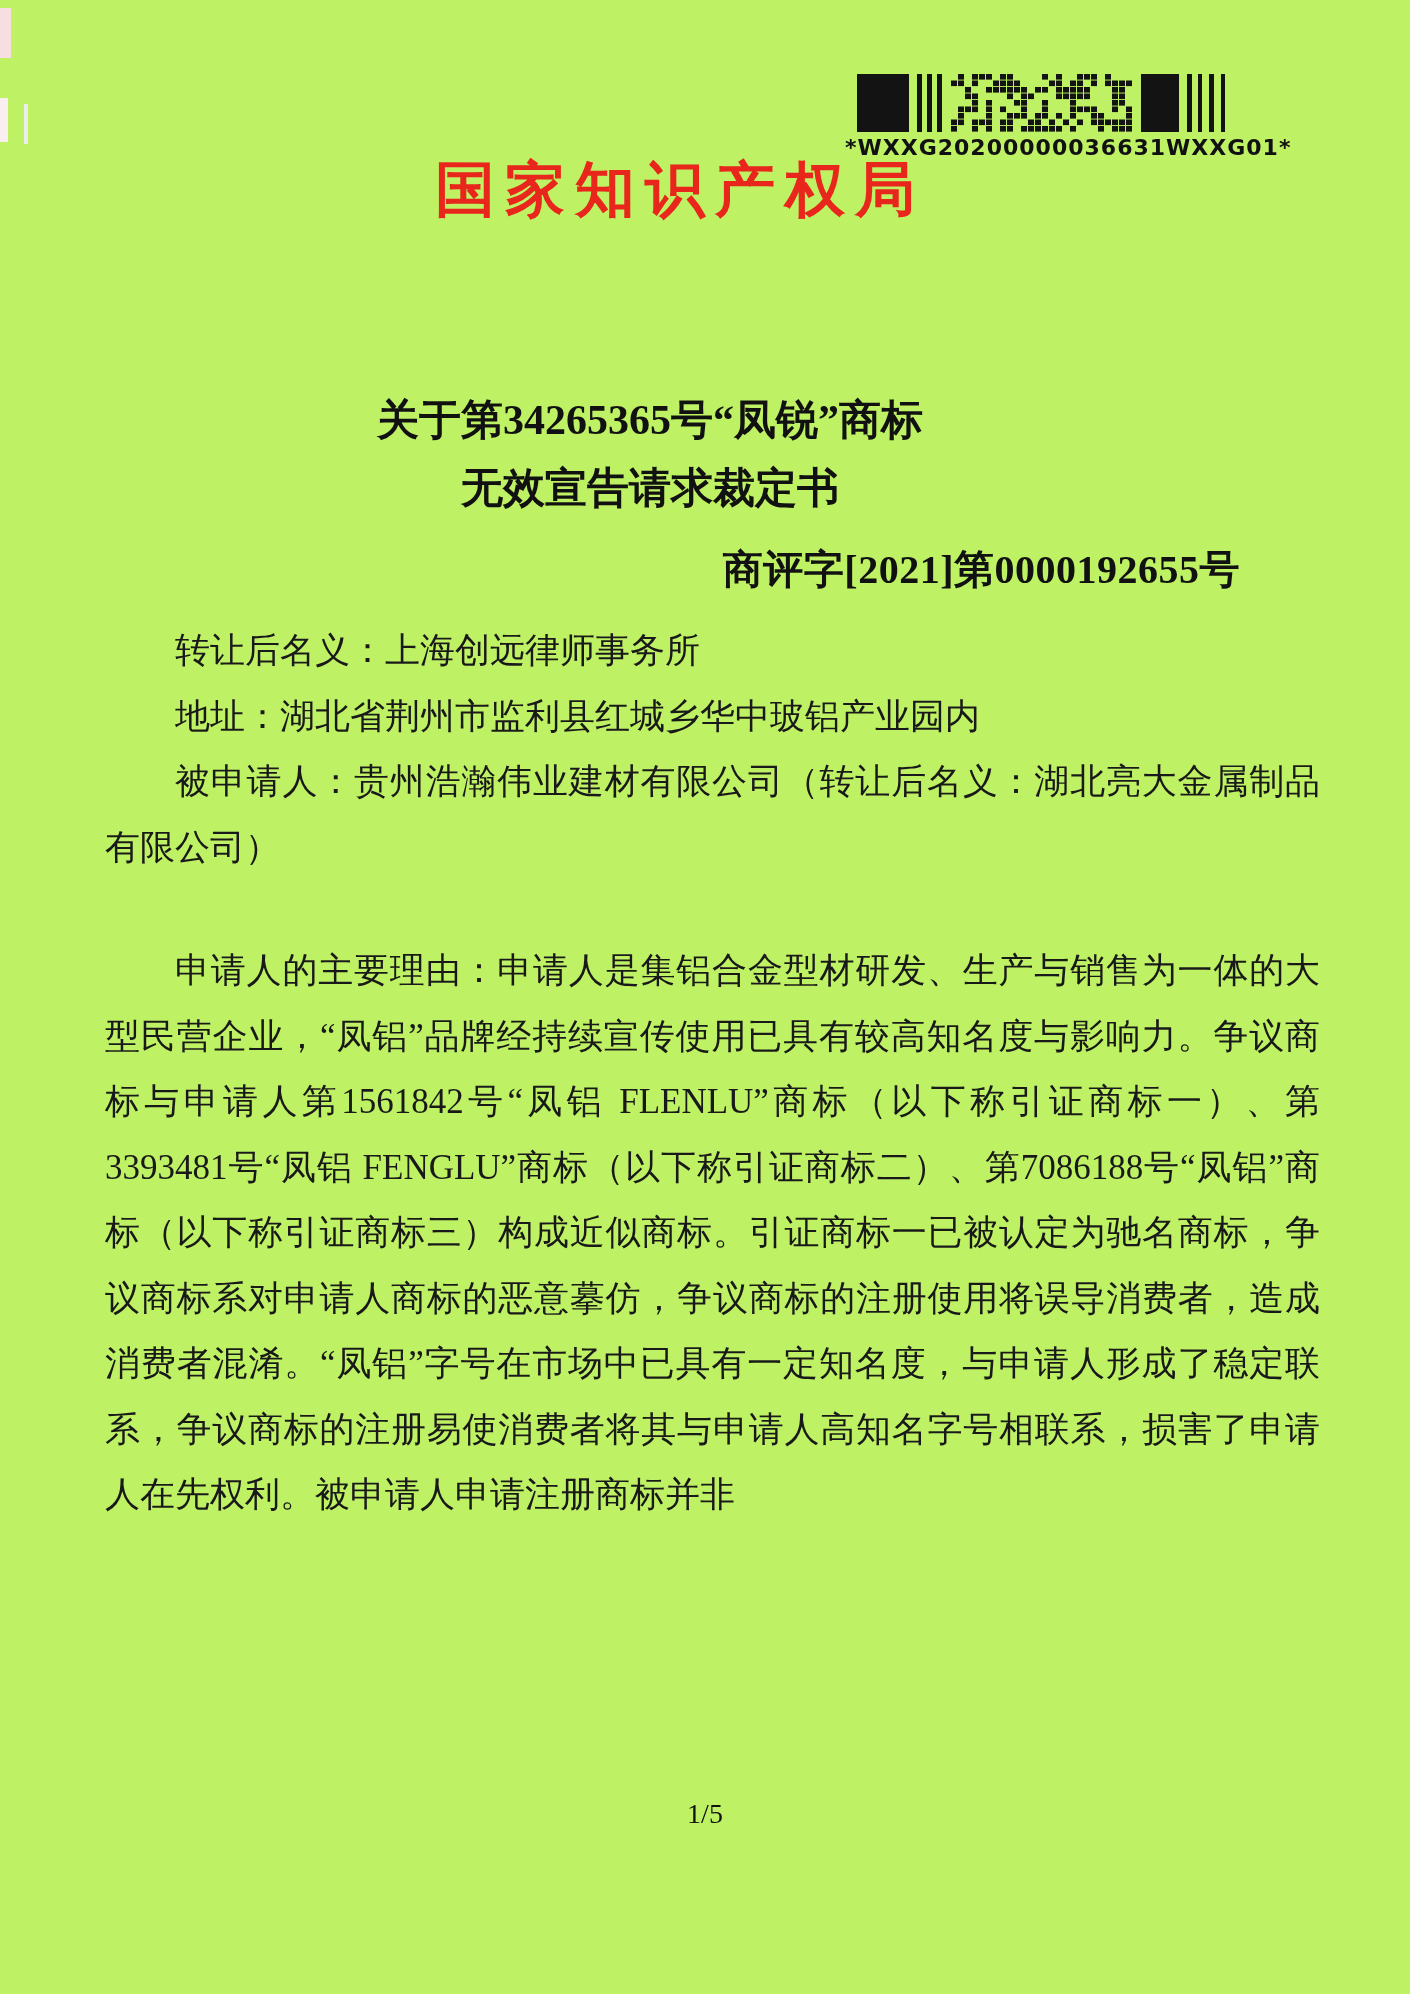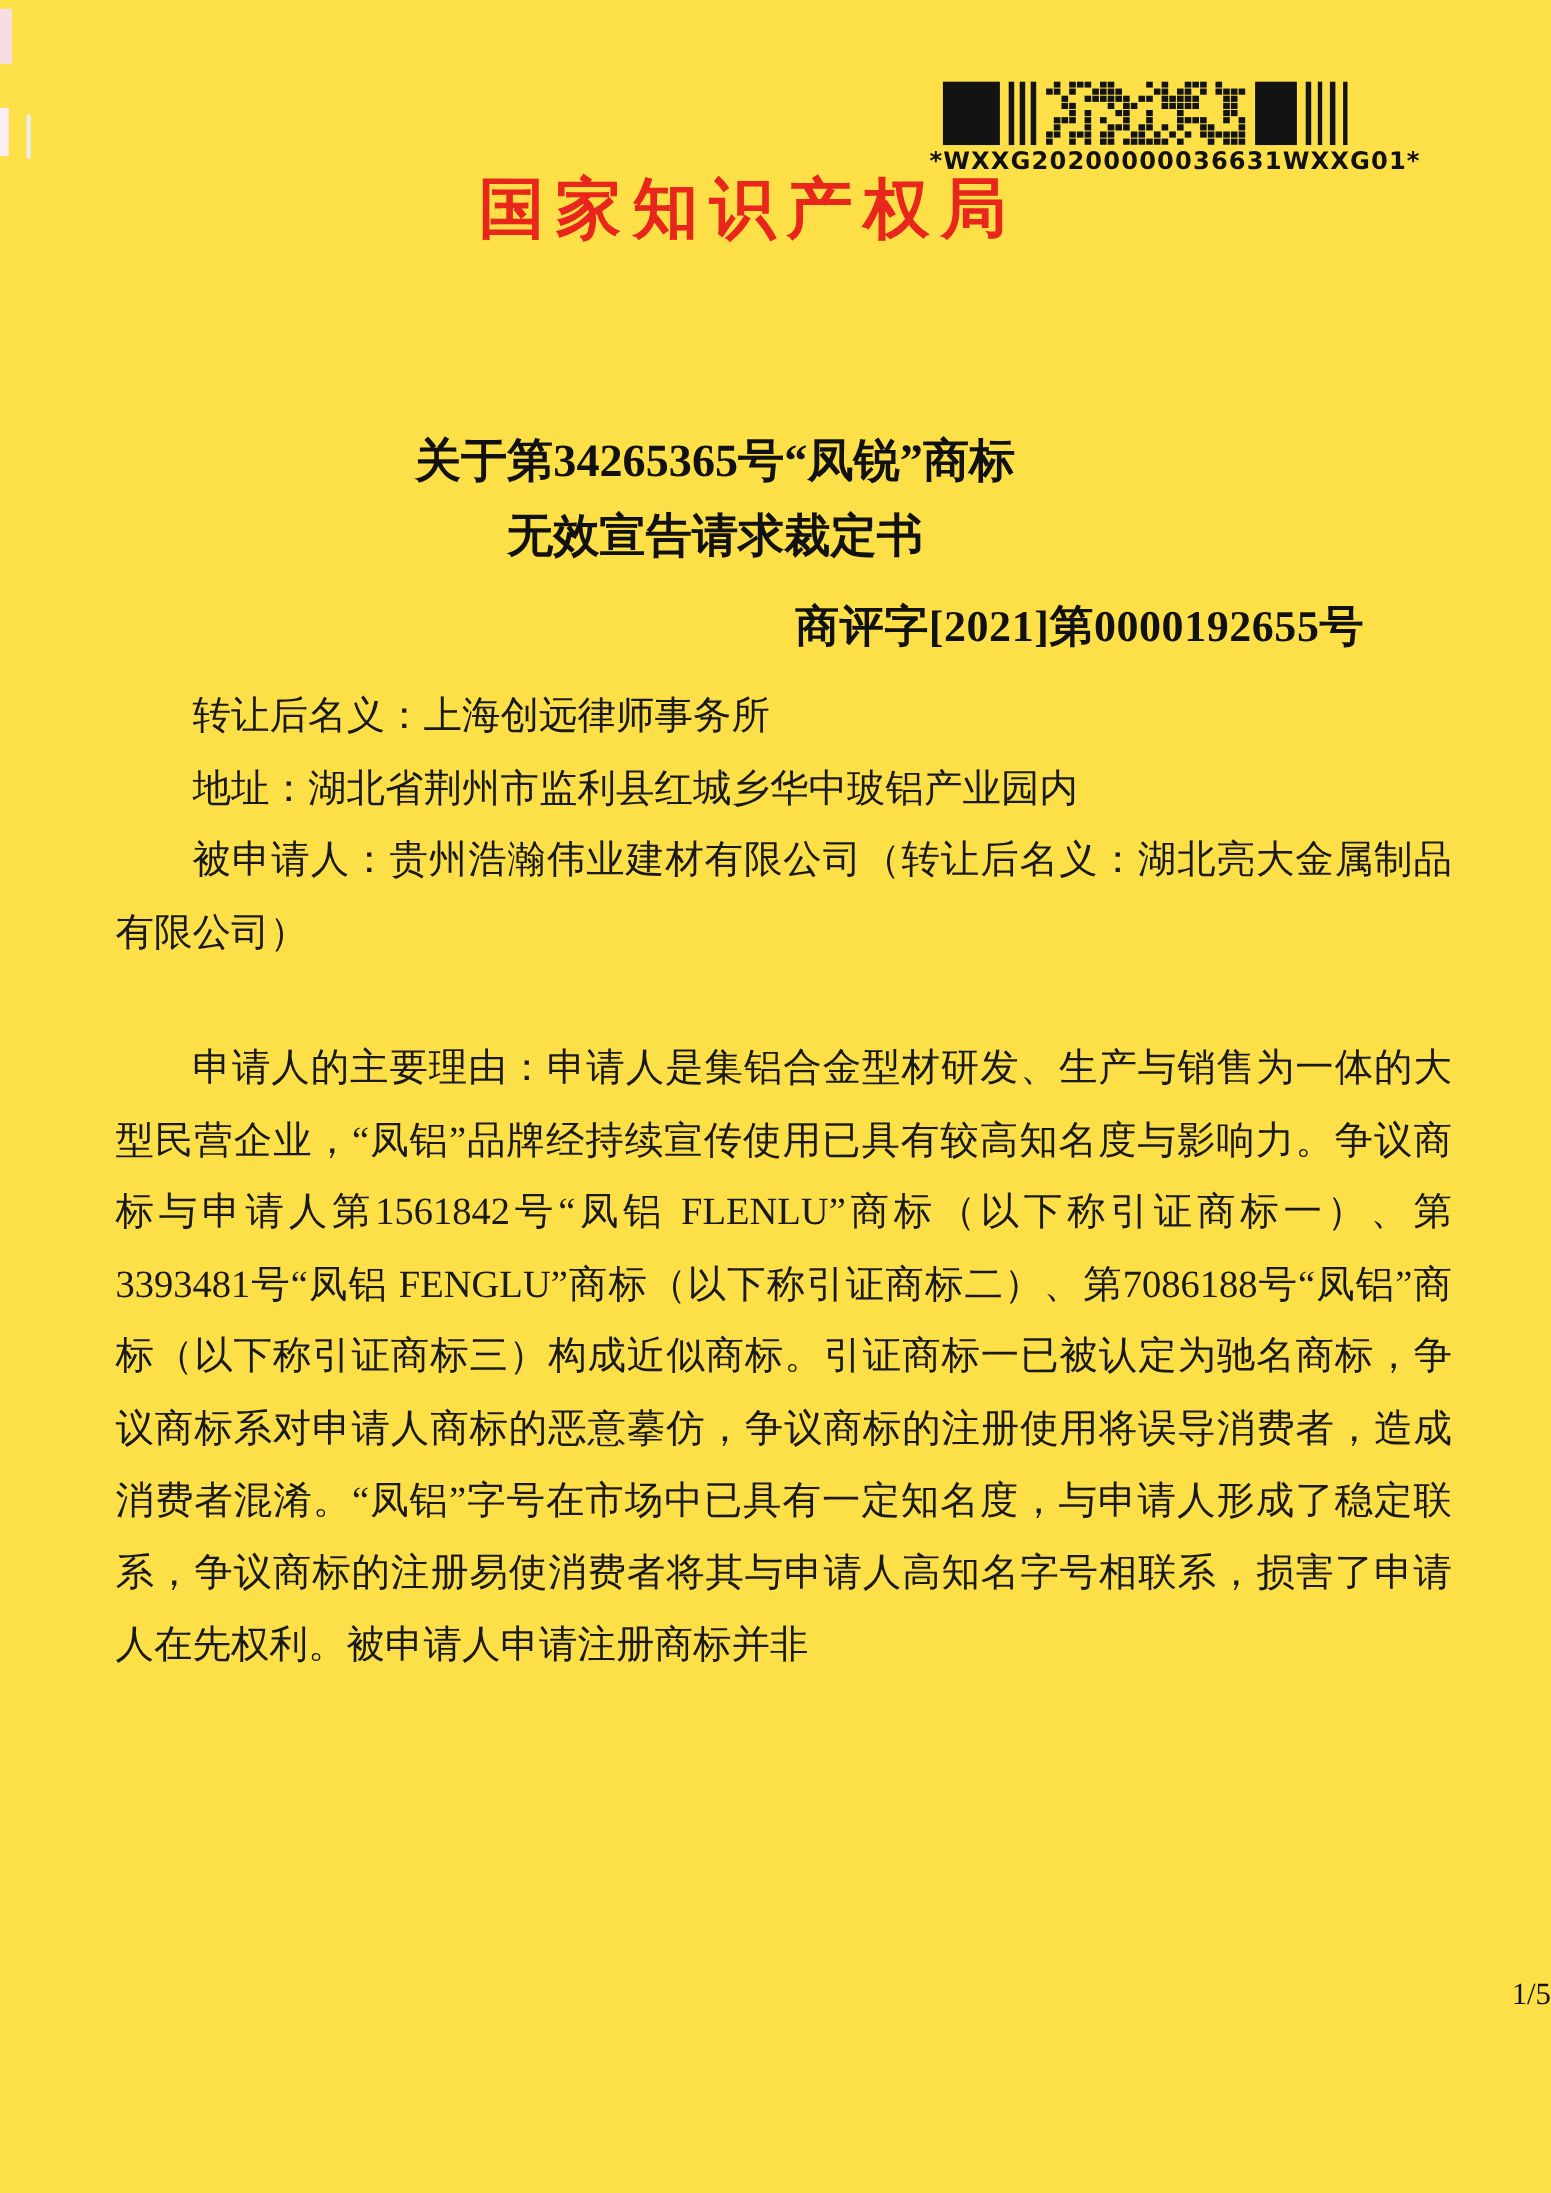--- a/index.html
+++ b/index.html
@@ -1,17 +1,17 @@
 <!DOCTYPE html>
 <html><head>
 <meta charset="utf-8">
 <style>
   html,body { margin:0; padding:0; background:#ffffff; }
   .page {
-    position:relative; width:1410px; height:1994px; background:#fde047; overflow:hidden;
+    position:relative; width:1410px; height:1994px; background:#bef264; overflow:hidden;
     font-family:"Liberation Serif","DejaVu Serif",serif; color:#1a1a1a;
   }
 
   
   .mark1 { position:absolute; left:0; top:8px;  width:11px; height:50px; background:#f7dfe1; }
   .mark2 { position:absolute; left:0; top:98px; width:8px;  height:44px; background:#fbeef0; }
   .mark3 { position:absolute; left:24px; top:104px; width:4px; height:40px; background:#ececec; }
 
   .barcode-wrap { position:absolute; left:845px; top:74px; width:396px; text-align:center; }
   .barcode-svg  { display:block; width:372px; height:58px; margin:0 auto; }
@@ -42,21 +42,21 @@
   .body {
     position:absolute; left:105px; top:618px; width:1215px;
     font-size:35px; line-height:65.5px; color:#191919;
     text-align:justify; text-justify:inter-ideograph;
   }
   .body p { margin:0; text-indent:2em; }
   .gap { height:58px; }
 
   .pagenum {
     position:absolute; top:1798px; left:0; width:100%;
-    text-align:right; font-size:28px; color:#111;
+    text-align:center; font-size:28px; color:#111;
   }
 </style>
 </head>
 <body>
 
 <div class="page">
 
   <div class="mark1"></div>
   <div class="mark2"></div>
   <div class="mark3"></div>

